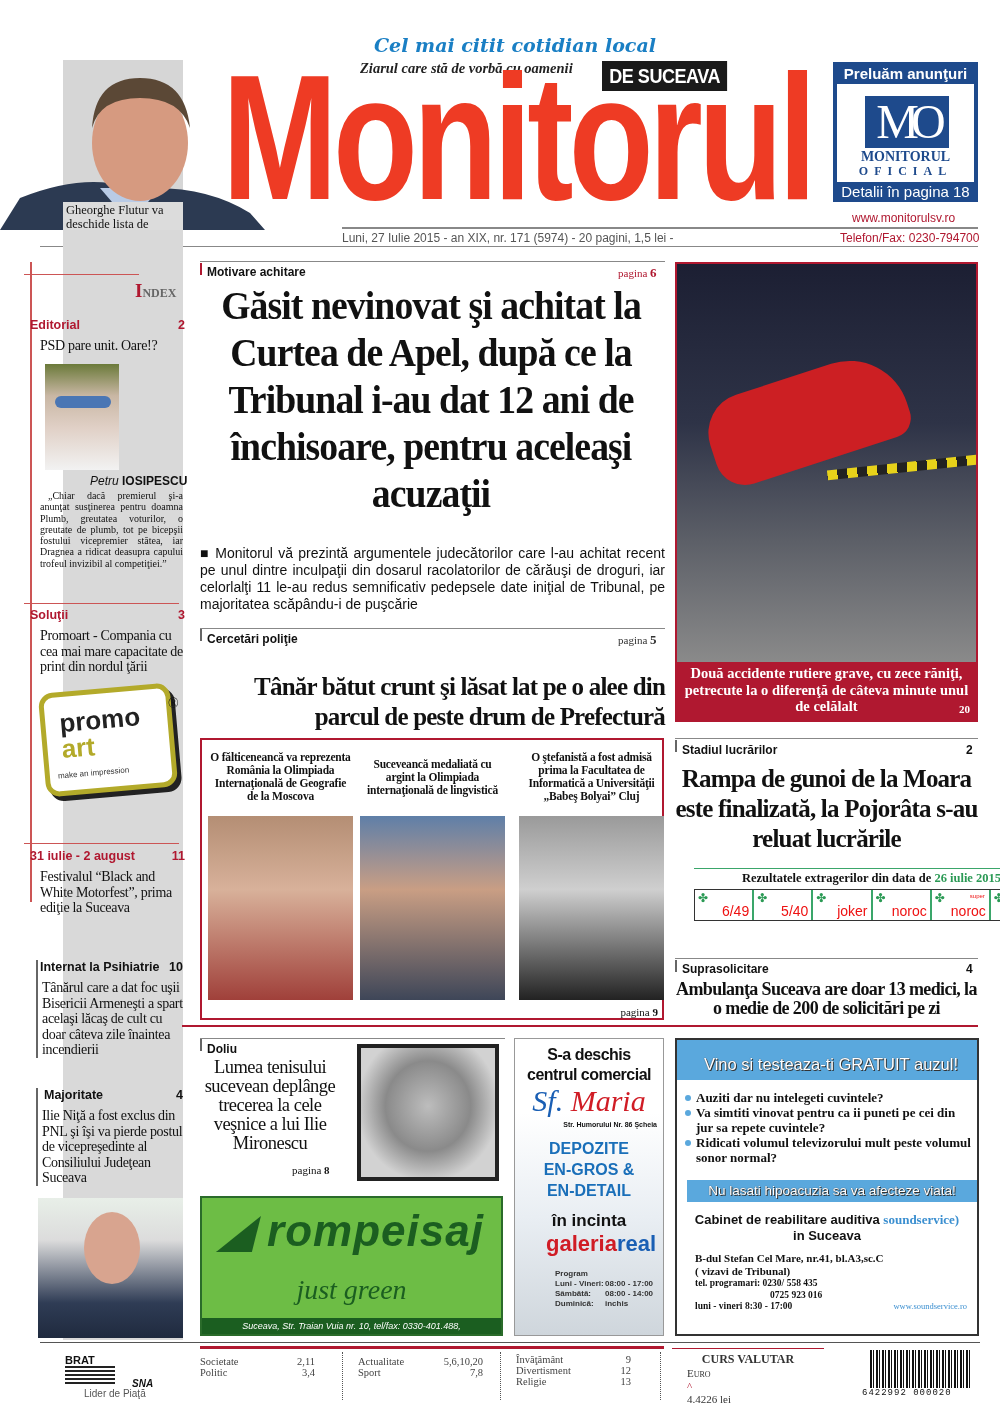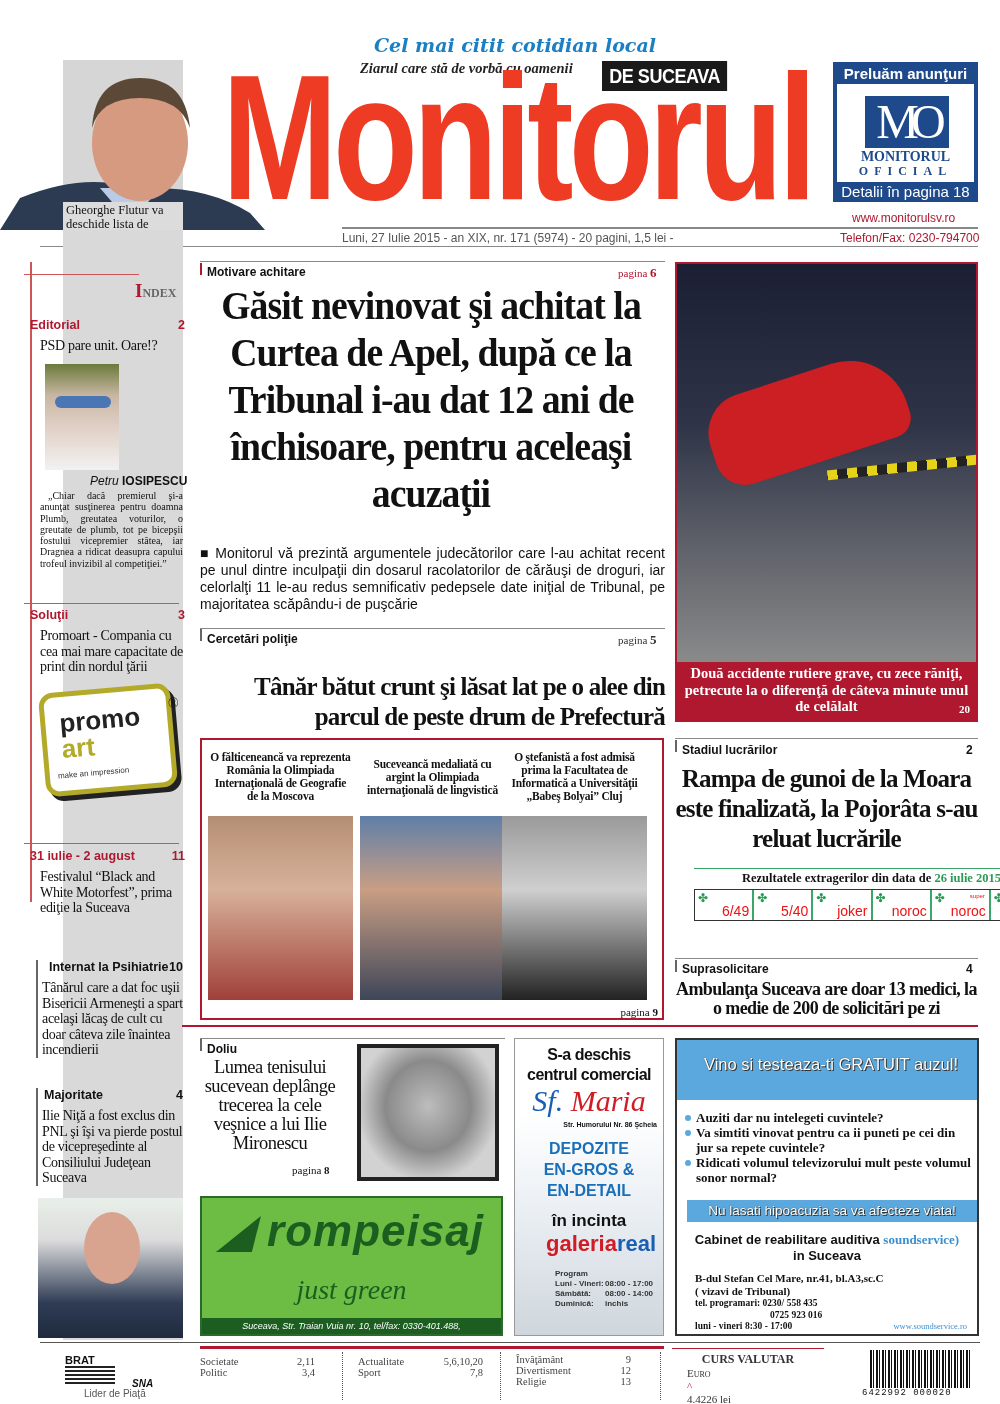--- a/index.html
+++ b/index.html
@@ -93,21 +93,21 @@
   #sfmaria .dep { font-family: "Liberation Sans", sans-serif; font-weight: bold; color: #1a6fb9; font-size: 16px; line-height: 21px; margin-top: 10px; }
   #sfmaria .inc { font-family: "Liberation Sans", sans-serif; font-weight: bold; font-size: 17px; margin-top: 10px; }
   #sfmaria .gal { font-family: "Liberation Sans", sans-serif; font-weight: bold; font-size: 22px; color: #d01c25; padding-left: 24px; }
   #sfmaria .gal span { color: #1a5fb4; }
   #sfmaria .prog { font-family: "Liberation Sans", sans-serif; font-size: 8px; font-weight: bold; color: #333; text-align: left; margin: 12px 0 0 40px; line-height: 10px; }
   #sfmaria .prog div { display: flex; }
   #sfmaria .prog div span:first-child { width: 50px; }
 
   #sound { left: 675px; top: 1038px; width: 304px; height: 298px; border: 2px solid #333; }
   #sound .band { background: #5aa8dd; color: #fff; font-family: "Liberation Sans", sans-serif; text-align: center; text-shadow: 0 0 1px #333, 1px 1px 0 #333; }
-  #sound .band.top { height: 60px; line-height: 48px; font-size: 16.5px; padding-left: 8px; }
+  #sound .band.top { height: 40px; line-height: 48px; font-size: 16.5px; padding-left: 8px; }
   #sound .band.mid { height: 22px; line-height: 22px; font-size: 13.5px; margin-left: 10px; }
   #sound ul { list-style: none; padding: 10px 6px 8px 8px; font-family: "Liberation Serif", serif; font-weight: bold; font-size: 13px; line-height: 15px; height: 100px; }
   #sound li { padding-left: 11px; position: relative; }
   #sound li::before { content: ""; position: absolute; left: 0; top: 5px; width: 6px; height: 6px; border-radius: 50%; background: #5aa8dd; }
   #sound .cab { font-family: "Liberation Sans", sans-serif; font-weight: bold; font-size: 13px; text-align: center; margin-top: 10px; line-height: 16px; }
   #sound .cab span.ss { color: #3b8fd0; font-family: "Liberation Serif", serif; font-size: 13px; }
   #sound .addr { font-family: "Liberation Serif", serif; font-weight: bold; font-size: 11px; padding: 8px 10px 0 18px; line-height: 13px; }
   #sound .addr .sm { font-size: 9.5px; line-height: 11.5px; }
   #sound .addr .www { float: right; color: #3b8fd0; font-weight: normal; font-size: 8.5px; }
 
@@ -197,21 +197,21 @@
 <div class="abs" style="left:24px; top:843px; width:155px; height:1px; background:#c55;"></div>
 <div class="side-sec" style="top:849px;">
   <div class="side-head">
       <span>31 iulie - 2 august</span>
       <span>11</span>
     </div>
   <div class="side-title">Festivalul “Black and White Motorfest”, prima ediţie la Suceava</div>
 </div>
 
 <div class="side-sec" style="top:960px; left:36px; width:147px; border-left:2px solid #666;">
-  <div class="side-head dark" style="padding-left:11px;">
+  <div class="side-head dark" style="padding-left:2px;">
       <span>Internat la Psihiatrie</span>
       <span>10</span>
     </div>
   <div class="side-title" style="margin-left:4px;">Tânărul care a dat foc uşii Bisericii Armeneşti a spart acelaşi lăcaş de cult cu doar câteva zile înaintea incendierii</div>
 </div>
 <div class="side-sec" style="top:1088px; left:36px; width:147px; border-left:2px solid #666;">
   <div class="side-head dark" style="padding-left:6px;">
       <span>Majoritate</span>
       <span>4</span>
     </div>
@@ -247,21 +247,21 @@
 
 <div class="abs" id="girls">
   <div class="girl" style="left:6px;">
     <div class="t">O fălticeneancă va reprezenta România la Olimpiada Internaţională de Geografie de la Moscova</div>
     <div class="p" style="background:linear-gradient(180deg,#b48e74 0%,#d8b19a 40%,#a0403a 100%);"></div>
   </div>
   <div class="girl" style="left:158px;">
     <div class="t">Suceveancă medaliată cu argint la Olimpiada internaţională de lingvistică</div>
     <div class="p" style="background:linear-gradient(180deg,#5f7fa8 0%,#c99e84 40%,#3e4658 100%);"></div>
   </div>
-  <div class="girl" style="left:300px;">
+  <div class="girl" style="left:317px;">
     <div class="t">O ştefanistă a fost admisă prima la Facultatea de Informatică a Universităţii „Babeş Bolyai” Cluj</div>
     <div class="p" style="background:linear-gradient(180deg,#9a9a9a 0%,#cfcfcf 40%,#222 100%);"></div>
   </div>
   <div style="position:absolute; right:4px; bottom:0; font-size:11px;"><span>pagina</span> <b>9</b></div>
 </div>
 <div class="abs" style="left:182px; top:1025px; width:796px; height:2px; background:#b01830;"></div>
 
 <div class="abs" style="left:675px; top:738px; width:303px; height:1px; background:#888;"></div>
 <div class="abs" style="left:675px; top:740px; width:2px; height:12px; background:#666;"></div>
 <div class="abs kicker" style="left:682px; top:743px;">Stadiul lucrărilor</div>

